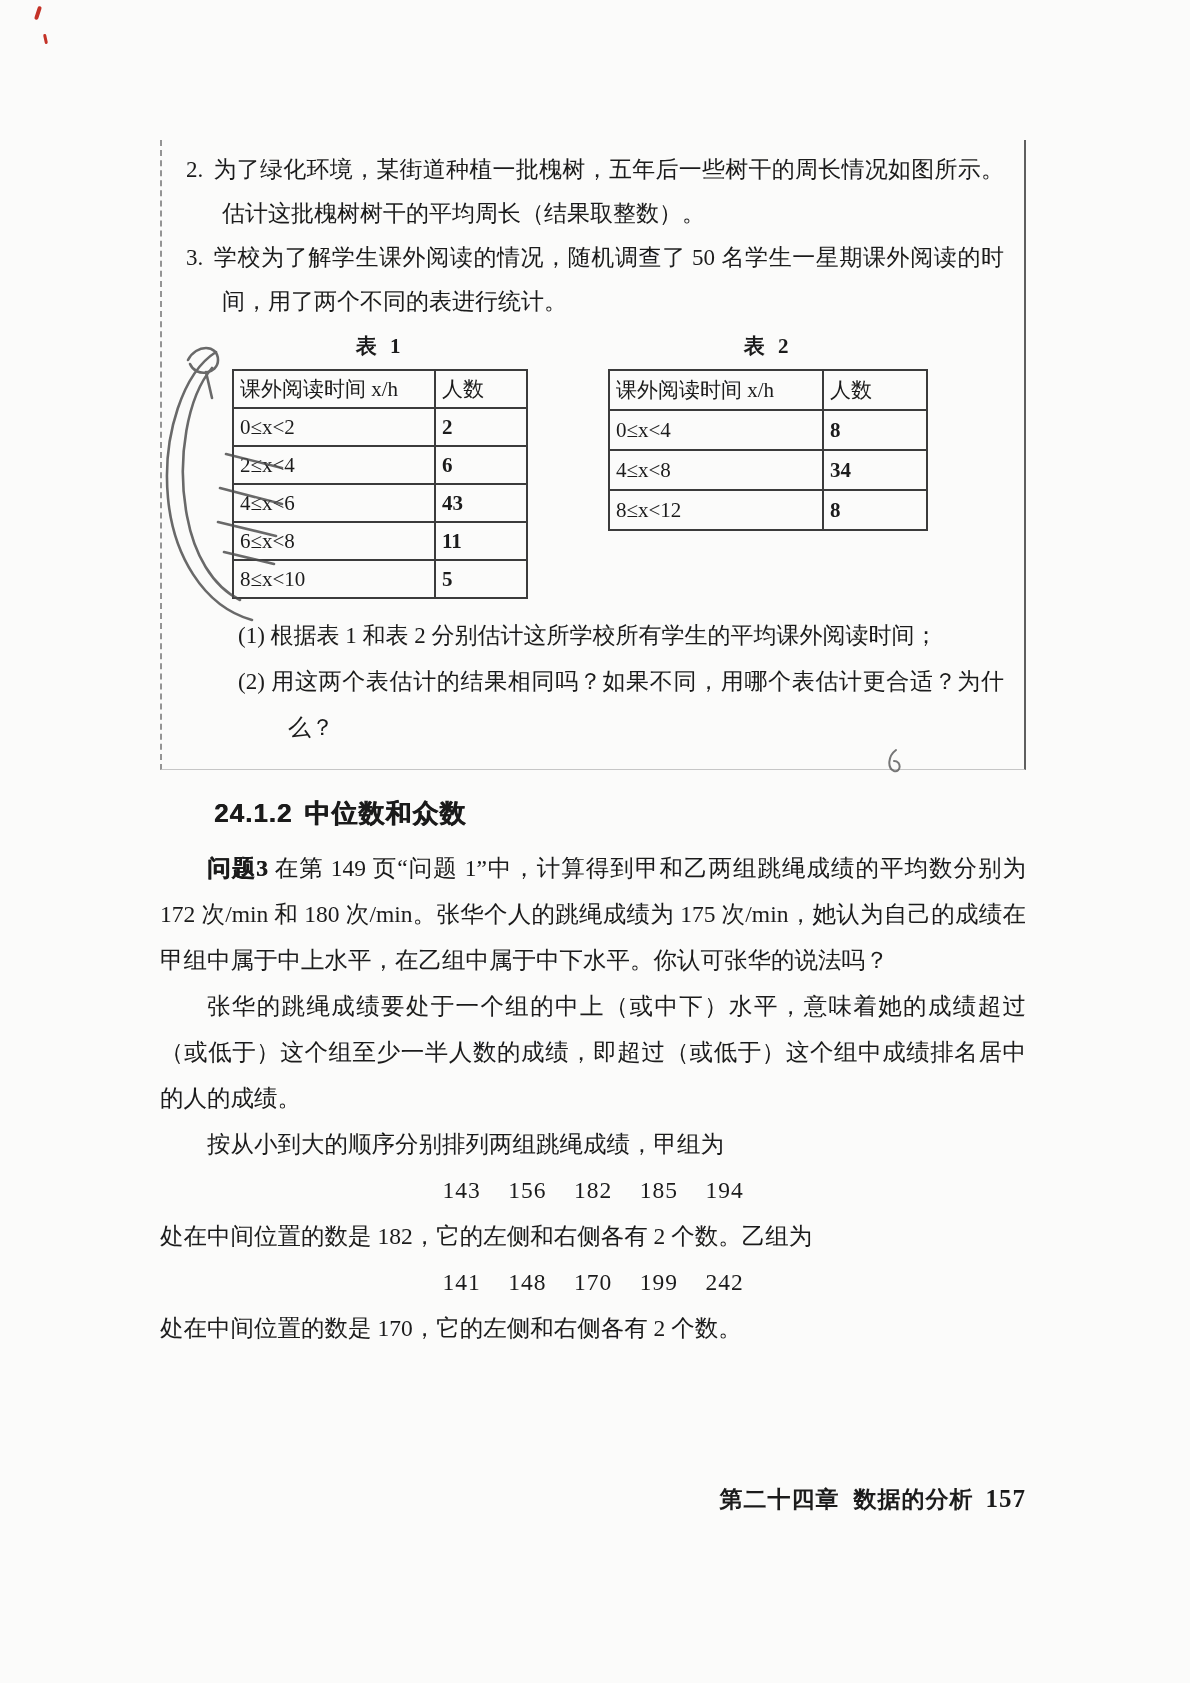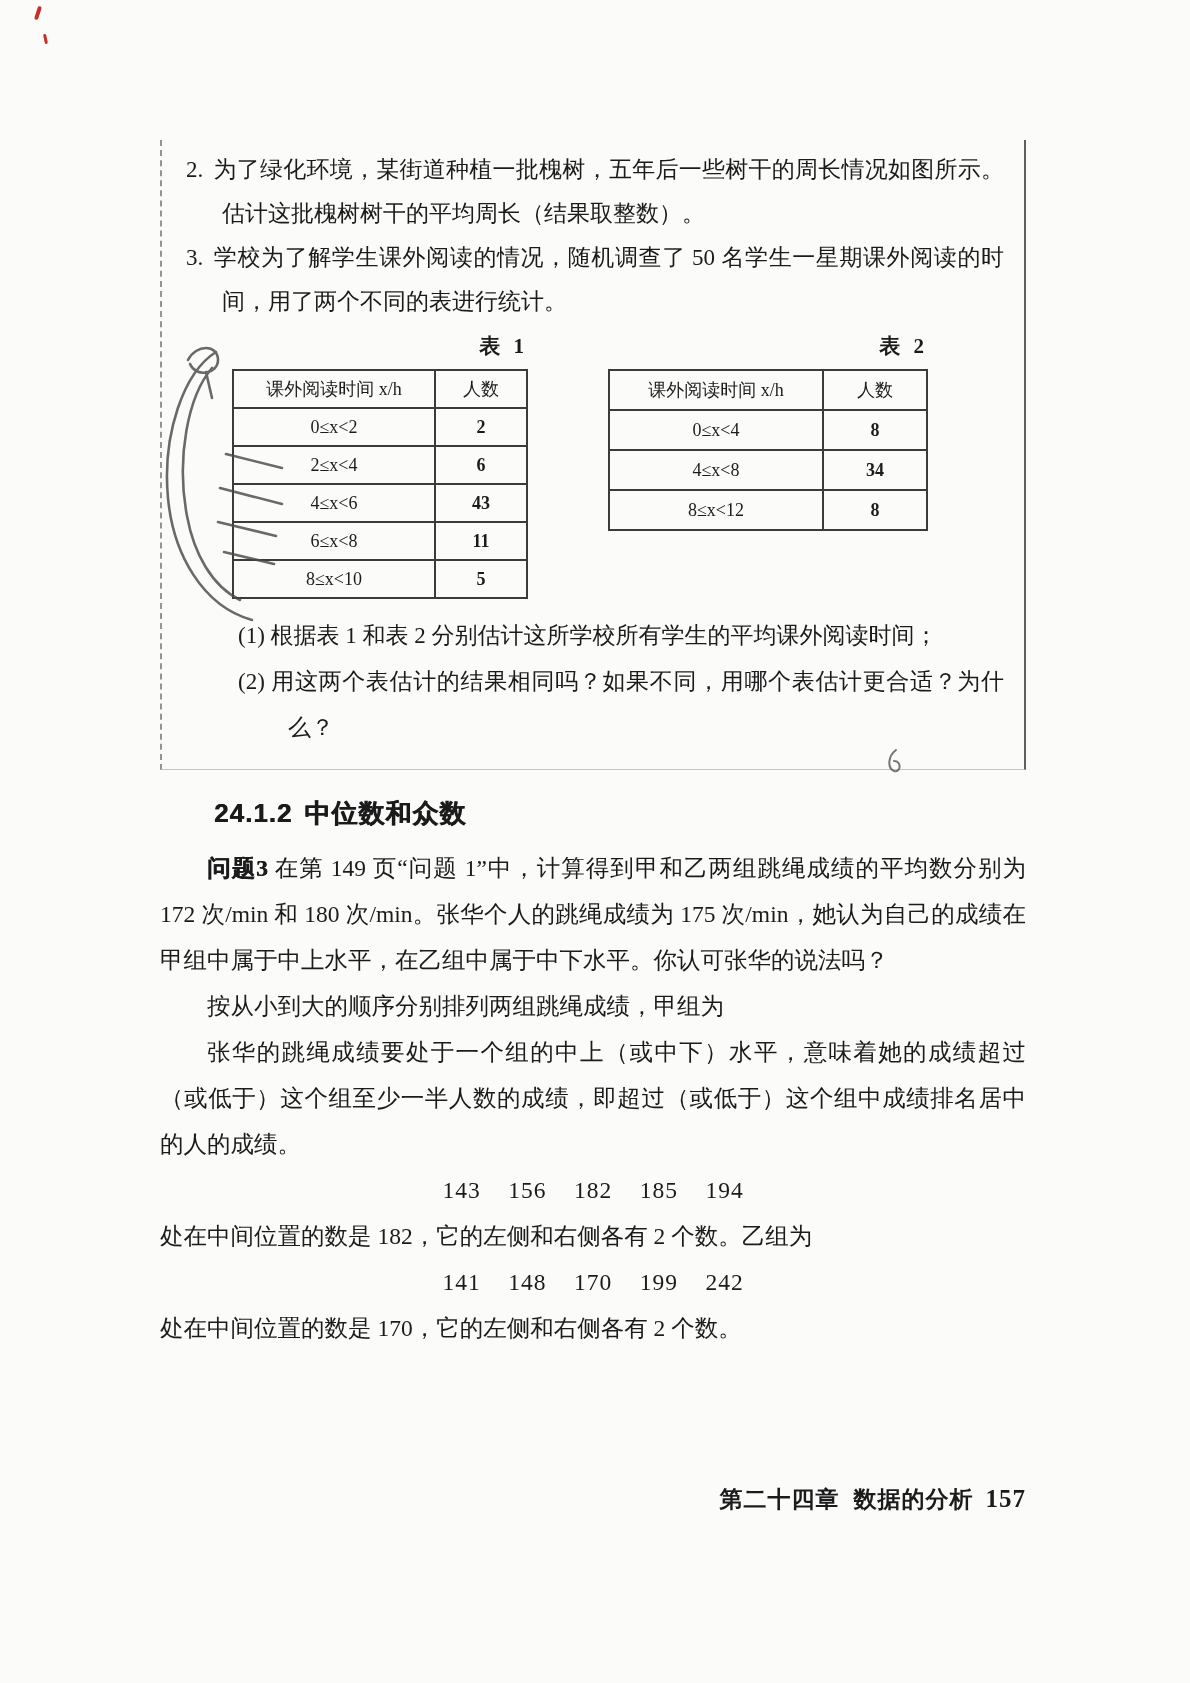--- a/index.html
+++ b/index.html
@@ -10,23 +10,23 @@
 
   
   .exbox{position:relative;border-left:2px dashed #949494;border-right:2px solid #5f5f5f;
          border-bottom:1px solid #c6c6c6;padding:8px 20px 18px 24px}
   .prob{font-size:23px;line-height:44px;padding-left:36px;text-indent:-36px;text-align:justify}
   .prob .pnum{margin-right:10px}
 
   .tables{display:flex;align-items:flex-start;margin:8px 0 4px 0}
   .tcol1{margin-left:46px}
   .tcol2{margin-left:80px}
-  .tcap{text-align:right;font-weight:bold;font-size:21px;margin-bottom:9px;letter-spacing:4px}
+  .tcap{text-align:center;font-weight:bold;font-size:21px;margin-bottom:9px;letter-spacing:4px}
   table{border-collapse:collapse;background:#fbfbfa}
-  td,th{border:2px solid #3b3b3b;text-align:center;font-size:18px;font-weight:normal;padding:0 6px}
+  td,th{border:2px solid #3b3b3b;text-align:left;font-size:21px;font-weight:normal;padding:0 6px}
   .t1 th:first-child,.t1 td:first-child{width:202px}
   .t1 th:last-child,.t1 td:last-child{width:92px}
   .t1 td,.t1 th{height:38px}
   .t2 th:first-child,.t2 td:first-child{width:214px}
   .t2 th:last-child,.t2 td:last-child{width:104px}
   .t2 td,.t2 th{height:40px}
   .num{font-weight:bold}
 
   .q{font-size:23px;line-height:46px;margin-left:52px;padding-left:50px;text-indent:-50px;text-align:justify}
   .q1{margin-top:14px}
@@ -154,23 +154,23 @@
 
     <div class="main">
       <h2 class="sech">
         <span class="secnum">24.1.2</span><span>中位数和众数</span>
       </h2>
 
       <p class="body ind">
         <span class="plabel">问题3</span><span>在第 149 页“问题 1”中，计算得到甲和乙两组跳绳成绩的平均数分别为 172 次/min 和 180 次/min。张华个人的跳绳成绩为 175 次/min，她认为自己的成绩在甲组中属于中上水平，在乙组中属于中下水平。你认可张华的说法吗？</span>
       </p>
 
+      <p class="body ind">张华的跳绳成绩要处于一个组的中上（或中下）水平，意味着她的成绩超过（或低于）这个组至少一半人数的成绩，即超过（或低于）这个组中成绩排名居中的人的成绩。</p>
+
       <p class="body ind">按从小到大的顺序分别排列两组跳绳成绩，甲组为</p>
-
-      <p class="body ind">张华的跳绳成绩要处于一个组的中上（或中下）水平，意味着她的成绩超过（或低于）这个组至少一半人数的成绩，即超过（或低于）这个组中成绩排名居中的人的成绩。</p>
 
       <div class="seq">143    156    182    185    194</div>
 
       <p class="body">处在中间位置的数是 182，它的左侧和右侧各有 2 个数。乙组为</p>
 
       <div class="seq">141    148    170    199    242</div>
 
       <p class="body">处在中间位置的数是 170，它的左侧和右侧各有 2 个数。</p>
 
     </div>

